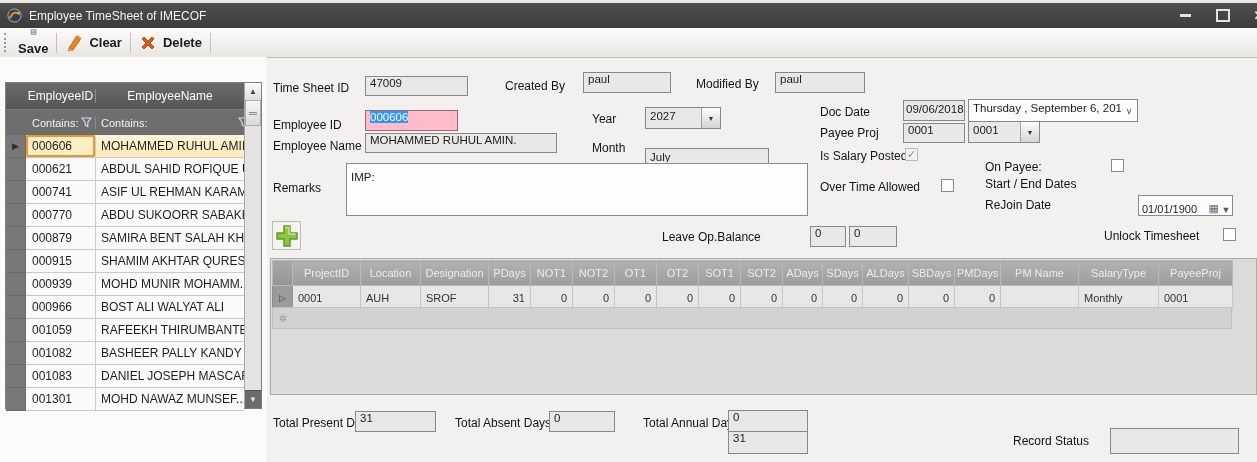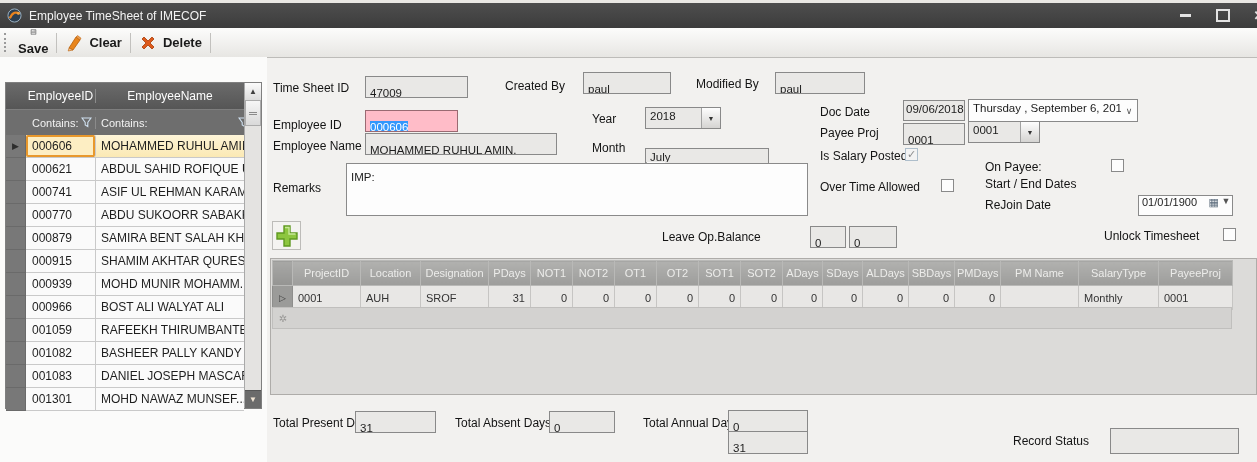--- a/index.html
+++ b/index.html
@@ -52,38 +52,38 @@
   
   .e-scroll{position:absolute;top:0;right:0;width:17px;height:325px;background:#e4e3e1;border-left:1px solid #a9a9a9;box-sizing:border-box;}
   .sc-btn{position:absolute;left:0;width:16px;height:17px;display:flex;align-items:center;justify-content:center;font-size:8px;color:#3f3f3f;background:linear-gradient(#fbfbfb,#dcdcdc);border-bottom:1px solid #b5b5b5;}
   .sc-btn.down{bottom:0;top:auto;background:#6b6b6b;color:#f0e4d4;border-top:1px solid #555;border-bottom:none;}
   .sc-thumb{position:absolute;left:0;top:17px;width:16px;height:26px;background:linear-gradient(#f6f6f6,#d9d9d9);border:1px solid #ababab;box-sizing:border-box;display:flex;align-items:center;justify-content:center;}
   .sc-grip{width:8px;border-top:1px solid #8a8a8a;border-bottom:1px solid #8a8a8a;height:3px;box-sizing:border-box;}
 
   
   .flabel{position:absolute;font-size:12px;color:#141414;white-space:nowrap;}
   .tbox{position:absolute;box-sizing:border-box;border:1px solid #898989;background:#e9e8e6;
-        font-size:11.5px;color:#1c1c1c;padding:10px 4px;white-space:nowrap;overflow:hidden;}
+        font-size:11.5px;color:#1c1c1c;padding:0 4px;white-space:nowrap;overflow:hidden;}
   .tbox.pink{background:#ffbcc8;border-color:#9a6a72;}
   .sel-text{background:#3297fd;color:#fff;}
   .combo{position:absolute;box-sizing:border-box;border:1px solid #898989;background:#e9e8e6;display:flex;}
   .combo .val{flex:1;font-size:11.5px;color:#1c1c1c;padding:2px 4px;white-space:nowrap;overflow:hidden;}
   .combo .btn{width:18px;flex:none;background:linear-gradient(#fdfdfd,#d5d4d2);border-left:1px solid #a2a2a2;
               display:flex;align-items:center;justify-content:center;font-size:7px;color:#333;}
   .combo.white{background:#fdfdfd;}
   .chev{width:16px;flex:none;display:flex;align-items:center;justify-content:center;font-size:9px;color:#555;}
   .cb{position:absolute;width:13px;height:13px;box-sizing:border-box;border:1px solid #8a8a8a;background:#fdfdfd;}
   .cb.checked{color:#8d8d8d;font-size:11px;line-height:11px;text-align:center;border-color:#aebecb;background:#f3f3f3;}
   .cb.checked::after{content:"✓";}
   .remarks{position:absolute;left:346px;top:163px;width:462px;height:53px;box-sizing:border-box;
            border:1px solid #8a8a8a;background:#fdfdfd;font-size:11.5px;color:#1c1c1c;padding:7px 4px;}
   .plus-btn{position:absolute;left:272px;top:221px;width:29px;height:29px;box-sizing:border-box;
             border:1px solid #bdbcb9;background:#f4f3f1;display:flex;align-items:center;justify-content:center;}
   .datepick{position:absolute;left:1138px;top:195px;width:95px;height:21px;box-sizing:border-box;
-            border:1px solid #8a8a8a;background:#fdfdfd;display:flex;align-items:flex-start;}
+            border:1px solid #8a8a8a;background:#fdfdfd;display:flex;align-items:flex-end;}
   .datepick .val{flex:1;font-size:11px;padding-left:3px;color:#1c1c1c;}
   .cal-icon{font-size:11px;color:#5a6a7a;margin-right:1px;}
 
   
   .dpanel{left:270px;top:258px;width:987px;height:137px;background:#dcdbd9;border:1px solid #aeaca9;box-sizing:border-box;}
   table.dgrid{position:absolute;left:272px;top:260px;width:960px;border-collapse:collapse;table-layout:fixed;}
   table.dgrid th{height:24px;background:linear-gradient(#b1b1af,#9d9d9b);border:1px solid #b9b9b7;
                  color:#ececea;font-weight:normal;font-size:11px;text-align:center;overflow:hidden;white-space:nowrap;padding:0 2px;}
   table.dgrid td{height:23px;background:#e8e7e5;border:1px solid #c6c5c3;font-size:11px;color:#333;
                  padding:0 5px;overflow:hidden;white-space:nowrap;}
@@ -297,21 +297,21 @@
   <span class="flabel" style="left:662px;top:230px;">Leave Op.Balance</span>
   <span class="flabel" style="left:1104px;top:229px;">Unlock Timesheet</span>
 
   <div class="tbox" style="left:365px;top:76px;width:103px;height:20px;">47009</div>
   <div class="tbox" style="left:583px;top:72px;width:88px;height:21px;">paul</div>
   <div class="tbox" style="left:775px;top:72px;width:90px;height:21px;">paul</div>
   <div class="tbox pink" style="left:365px;top:110px;width:93px;height:21px;"><span class="sel-text">000606</span></div>
   <div class="tbox" style="left:365px;top:133px;width:192px;height:20px;">MOHAMMED RUHUL AMIN.</div>
 
   <div class="combo" style="left:645px;top:107px;width:76px;height:22px;">
-    <span class="val">2018</span>
+    <span class="val">2027</span>
     <span class="btn">▼</span>
   </div>
   <div class="combo" style="left:645px;top:148px;width:124px;height:22px;flex-direction:column;">
     <span class="val">July</span>
     <span class="btn">▼</span>
   </div>
 
   <div class="remarks">IMP:</div>
 
   <div class="tbox" style="left:903px;top:100px;width:62px;height:21px;padding:2px 2px;">09/06/2018</div>

